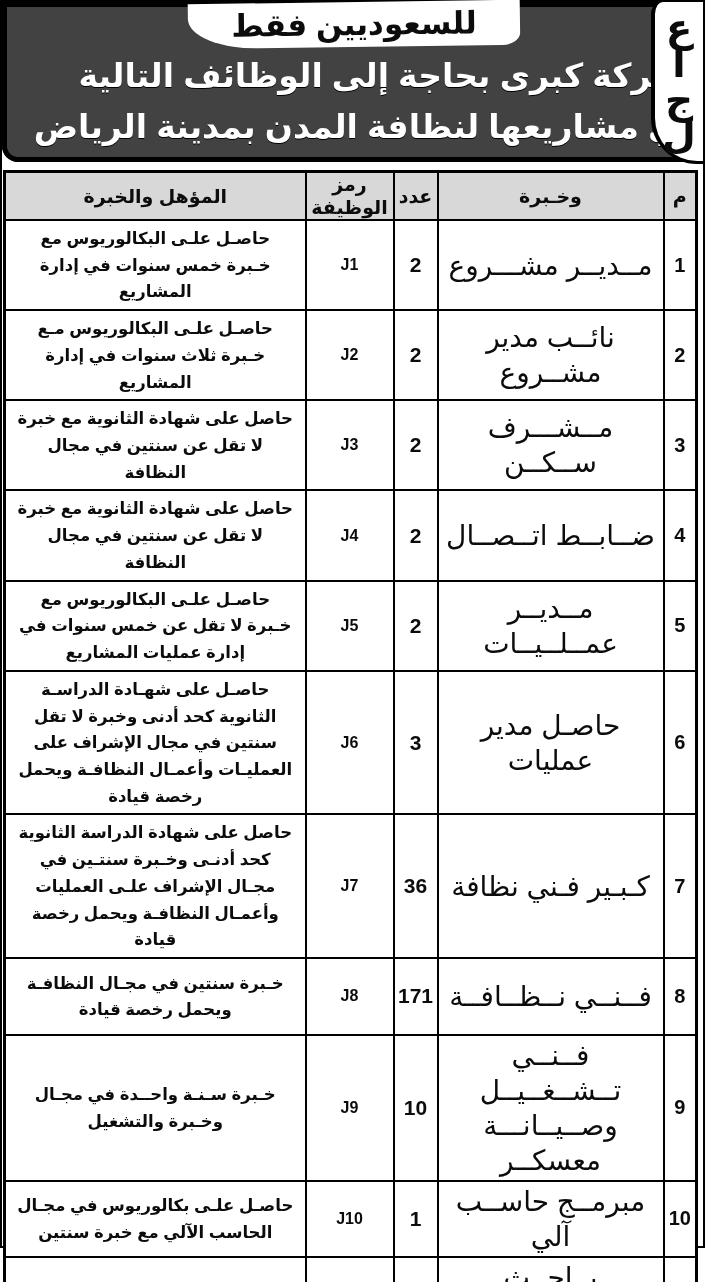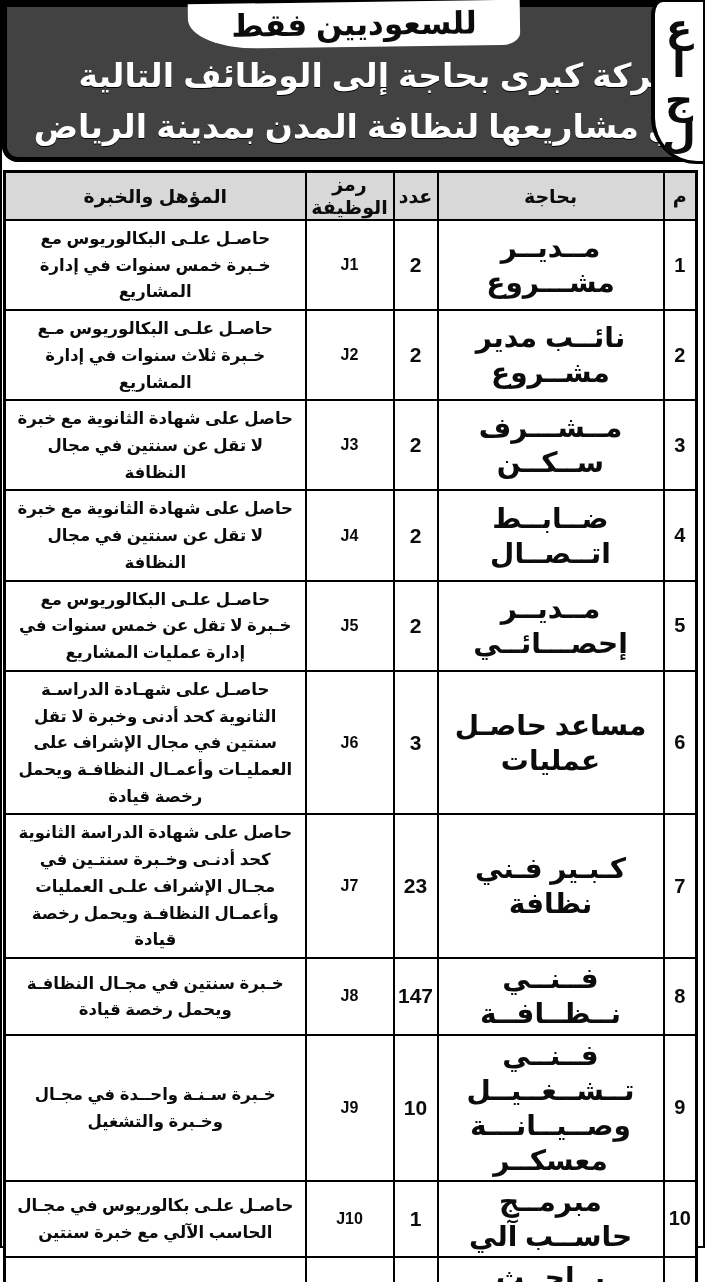--- a/index.html
+++ b/index.html
@@ -33,21 +33,21 @@
   .urgent-strip .ltr{ font-size:39px; font-weight:900; color:#0c0c0c; line-height:0.92; }
 
   
   table.jobs{ border-collapse:collapse; width:692px; margin:8px 5px 0 8px; table-layout:fixed;
               border:3px solid #000; background:#fff; }
   .jobs th, .jobs td{ border:2px solid #000; text-align:center; vertical-align:middle; color:#0c0c0c; }
   .jobs thead th{ background:var(--thbg,#d8d8d8); height:36px; font-size:19px; font-weight:900; }
   .col-num{ width:33px; } .col-title{ width:226px; } .col-count{ width:44px; }
   .col-code{ width:88px; } .col-qual{ width:301px; }
   td.row-number-cell{ font-size:20px; font-weight:900; }
-  td.job-title-cell{ font-size:28px; font-weight:700; letter-spacing:-0.5px; line-height:1.25; padding:2px 7px; }
+  td.job-title-cell{ font-size:28px; font-weight:400; letter-spacing:-0.5px; line-height:1.25; padding:2px 7px; }
   td.count-cell{ font-size:21px; font-weight:900; }
   td.job-code-cell{ font-size:16px; font-weight:900; direction:ltr; }
   td.qualification-cell{ font-size:16.5px; font-weight:800; line-height:1.62; padding:4px 10px; }
   tbody tr:nth-child(1) td{ height:79px; } tbody tr:nth-child(2) td{ height:75px; }
   tbody tr:nth-child(3) td{ height:73px; } tbody tr:nth-child(4) td{ height:77px; }
   tbody tr:nth-child(5) td{ height:75px;margin-top:36px; } tbody tr:nth-child(6) td{ height:142px;margin-top:48px; }
   tbody tr:nth-child(7) td{ height:139px;text-align:center; } tbody tr:nth-child(8) td{ height:77px; }
   tbody tr:nth-child(9) td{ height:92px;margin-left:46px; } tbody tr:nth-child(10) td{ height:75px; }
   tbody tr:nth-child(11) td{ height:50px; }
 </style>
@@ -76,21 +76,21 @@
     <colgroup>
       <col class="col-num">
         <col class="col-title">
         <col class="col-count">
         <col class="col-code">
         <col class="col-qual">
     </colgroup>
     <thead>
       <tr>
         <th>م</th>
-        <th>بحاجة</th>
+        <th>وخـبرة</th>
         <th>عدد</th>
         <th>رمز الوظيفة</th>
         <th>المؤهل والخبرة</th>
       </tr>
     </thead>
     <tbody>
         <tr>
           <td class="row-number-cell">1</td>
           <td class="job-title-cell">مــديــر مشـــروع</td>
           <td class="count-cell">2</td>
@@ -113,43 +113,43 @@
         </tr>
         <tr>
           <td class="row-number-cell">4</td>
           <td class="job-title-cell">ضــابــط اتــصــال</td>
           <td class="count-cell">2</td>
           <td class="job-code-cell">J4</td>
           <td class="qualification-cell">حاصل على شهادة الثانوية مع خبرة لا تقل عن سنتين في مجال النظافة</td>
         </tr>
         <tr>
           <td class="row-number-cell">5</td>
-          <td class="job-title-cell">مــديــر إحصـــائــي</td>
+          <td class="job-title-cell">مــديــر عمــلــيــات</td>
           <td class="count-cell">2</td>
           <td class="job-code-cell">J5</td>
           <td class="qualification-cell">حاصـل علـى البكالوريوس مع خـبرة لا تقل عن خمس سنوات في إدارة عمليات المشاريع</td>
         </tr>
         <tr>
           <td class="row-number-cell">6</td>
-          <td class="job-title-cell">مساعد حاصـل عمليات</td>
+          <td class="job-title-cell">حاصـل مدير عمليات</td>
           <td class="count-cell">3</td>
           <td class="job-code-cell">J6</td>
           <td class="qualification-cell">حاصـل على شهـادة الدراسـة الثانوية كحد أدنى وخبرة لا تقل سنتين في مجال الإشراف على العمليـات وأعمـال النظافـة ويحمل رخصة قيادة</td>
         </tr>
         <tr>
           <td class="row-number-cell">7</td>
           <td class="job-title-cell">كـبـير فـني نظافة</td>
-          <td class="count-cell">23</td>
+          <td class="count-cell">36</td>
           <td class="job-code-cell">J7</td>
           <td class="qualification-cell">حاصل على شهادة الدراسة الثانوية كحد أدنـى وخـبرة سنتـين في مجـال الإشراف علـى العمليات وأعمـال النظافـة ويحمل رخصة قيادة</td>
         </tr>
         <tr>
           <td class="row-number-cell">8</td>
           <td class="job-title-cell">فــنــي نــظــافــة</td>
-          <td class="count-cell">147</td>
+          <td class="count-cell">171</td>
           <td class="job-code-cell">J8</td>
           <td class="qualification-cell">خـبرة سنتين في مجـال النظافـة ويحمل رخصة قيادة</td>
         </tr>
         <tr>
           <td class="row-number-cell">9</td>
           <td class="job-title-cell">فــنــي تــشــغــيــل وصــيــانـــة معسكــر</td>
           <td class="count-cell">10</td>
           <td class="job-code-cell">J9</td>
           <td class="qualification-cell">خـبرة سـنـة واحــدة في مجـال وخـبرة والتشغيل</td>
         </tr>

